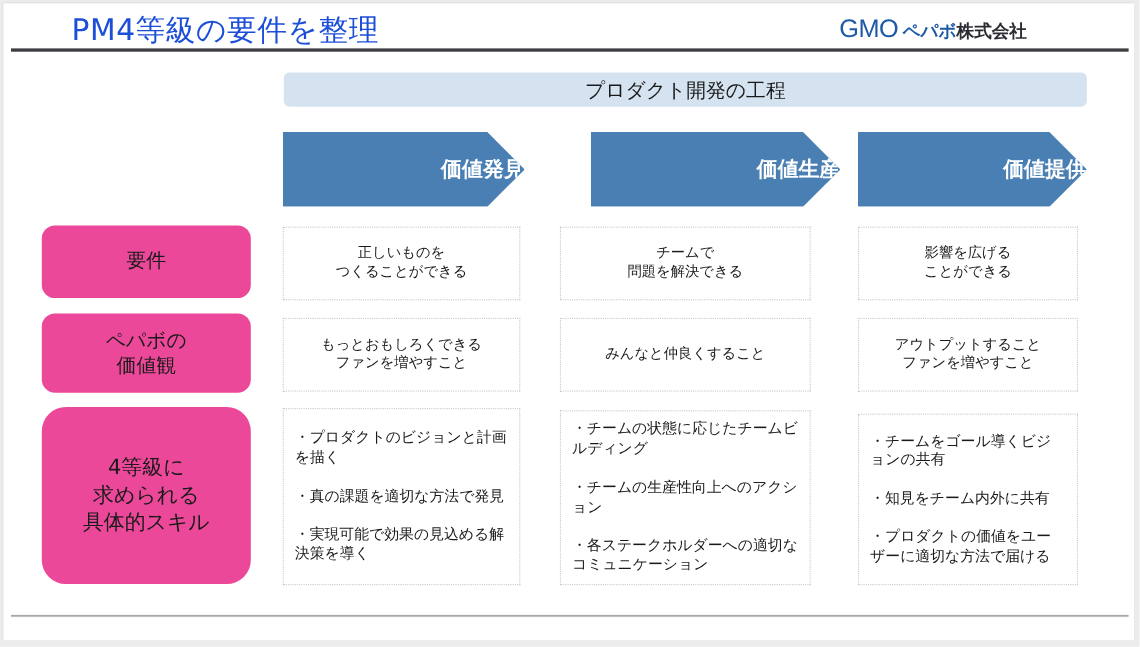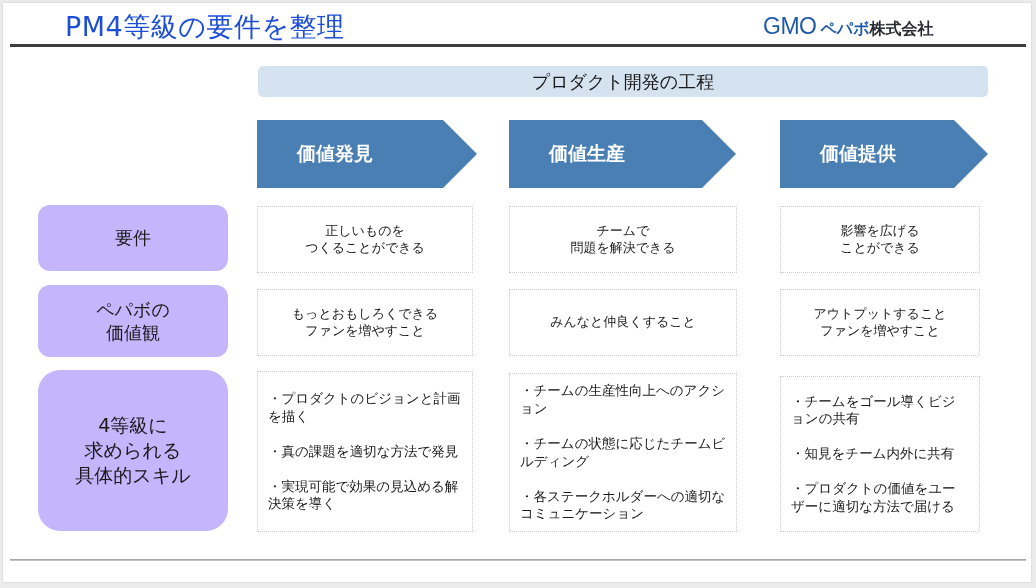--- a/index.html
+++ b/index.html
@@ -39,25 +39,25 @@
     font-size: 18px; color: #1a1a1a;
   }
 
   .chevron {
     position: absolute; top: 117px; height: 68px;
     background: #4a7fb3;
     clip-path: polygon(0 0, calc(100% - 34px) 0, 100% 50%, calc(100% - 34px) 100%, 0 100%);
     display: flex; align-items: center;
     color: #ffffff; font-size: 19px; font-weight: bold;
   }
-  .chevron span { display: block; text-align: left; padding-left: 40px; }
+  .chevron span { display: block; text-align: right; padding-left: 40px; }
 
   .row-label {
     position: absolute; left: 35px; width: 190px;
-    background: #c4b5fd; border-radius: 12px;
+    background: #ec4899; border-radius: 12px;
     display: flex; align-items: center; justify-content: center;
     text-align: center; font-size: 18px; color: #1a1a1a; line-height: 1.3;
     white-space: pre-line;
   }
 
   .cell {
     position: absolute;
     border: 1px dotted #c8c8c8;
     background: #ffffff;
     display: flex; align-items: center; justify-content: center;
@@ -89,21 +89,21 @@
     <span class="jp"><span class="kana">ペパボ</span><span>株式会社</span></span>
   </div>
 
   <div class="header-rule"></div>
 
   <div class="process-banner">プロダクト開発の工程</div>
 
   <div class="chevron" style="left:254px; width:220px;">
     <span style="width:186px;">価値発見</span>
   </div>
-  <div class="chevron" style="left:506px; width:227px;">
+  <div class="chevron" style="left:534px; width:227px;">
     <span style="width:193px;">価値生産</span>
   </div>
   <div class="chevron" style="left:777px; width:208px;">
     <span style="width:174px;">価値提供</span>
   </div>
 
   <div class="row-label" style="top:202px; height:66px;">要件</div>
   <div class="cell" style="left:254px; top:203px; width:216px; height:67px;">正しいものを
 つくることができる</div>
   <div class="cell" style="left:506px; top:203px; width:228px; height:67px;">チームで
@@ -125,22 +125,22 @@
 
   <div class="cell list" style="left:254px; top:368px; width:216px; height:161px;">
     <ul>
       <li>・プロダクトのビジョンと計画を描く</li>
       <li>・真の課題を適切な方法で発見</li>
       <li>・実現可能で効果の見込める解決策を導く</li>
     </ul>
   </div>
   <div class="cell list" style="left:506px; top:370px; width:228px; height:159px;">
     <ul>
+      <li>・チームの状態に応じたチームビルディング</li>
       <li>・チームの生産性向上へのアクション</li>
-      <li>・チームの状態に応じたチームビルディング</li>
       <li>・各ステークホルダーへの適切なコミュニケーション</li>
     </ul>
   </div>
   <div class="cell list" style="left:777px; top:373px; width:200px; height:156px;">
     <ul>
       <li>・チームをゴール導くビジョンの共有</li>
       <li>・知見をチーム内外に共有</li>
       <li>・プロダクトの価値をユーザーに適切な方法で届ける</li>
     </ul>
   </div>

